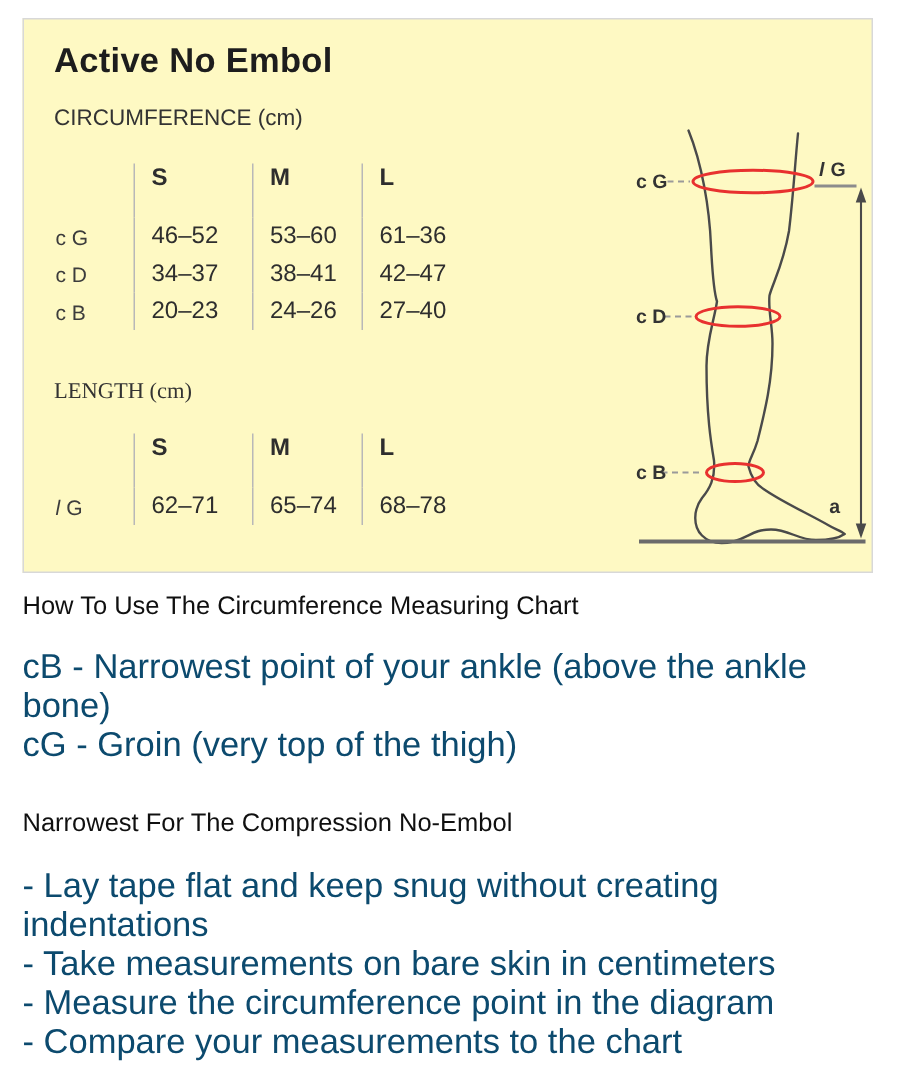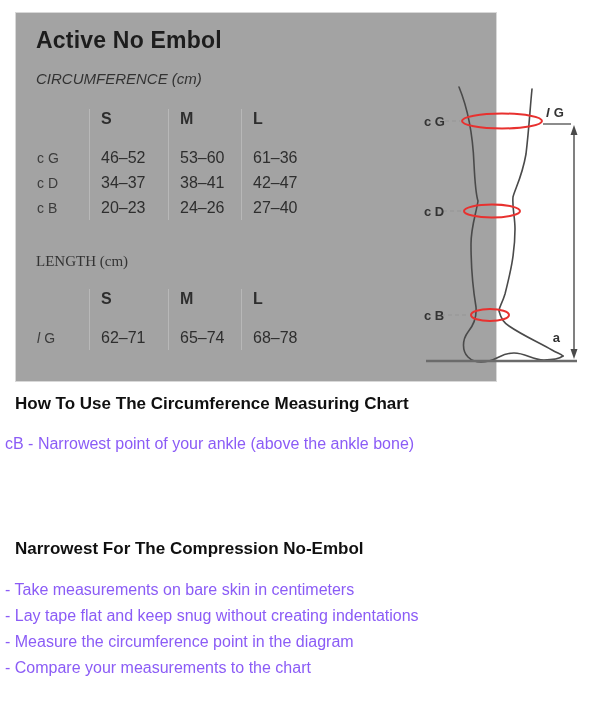--- a/index.html
+++ b/index.html
@@ -8,33 +8,33 @@
     width: 600px; height: 720px; position: relative;
     background: #ffffff;
     font-family: "Liberation Sans", sans-serif;
     color: #2d2d2d;
     overflow: hidden;
   }
 
   
   .box {
     position: absolute; left: 15px; top: 12px;
-    width: 482px; height: 370px;
-    border: 1px solid #d8d8d8; background: #a3a3a3;
+    width: 567px; height: 370px;
+    border: 1px solid #d8d8d8; background: #fef9c3;
   }
   .title {
     position: absolute; left: 20px; top: 14px;
     font-size: 23px; font-weight: 700; color: #1d1d1d;
     letter-spacing: 0.2px;
   }
   .section-label {
     position: absolute; left: 20px;
     font-size: 15px; color: #333;
   }
-  #circ-label { top: 57px; font-style: italic; }
+  #circ-label { top: 57px; }
   #len-label  { top: 240px; font-family: Liberation Serif, serif; }
 
   
   .size-table {
     position: absolute; left: 20px;
     display: grid;
     grid-template-columns: 53px 79px 73px 81px;
   }
   #circ-table { top: 96px; grid-template-rows: 36px 25px 25px 25px; }
   #len-table  { top: 276px; grid-template-rows: 36px 25px; }
@@ -51,27 +51,27 @@
     font-family: "Liberation Sans", sans-serif;
     font-weight: 700; fill: #333333; font-size: 13px;
   }
   .leg-path { fill: none; stroke-width: 1.6; stroke-linecap: round; stroke-linejoin: round; }
   .ring { fill: none; stroke-width: 2; }
   .dash { stroke: #9a9a9a; stroke-width: 1.3; stroke-dasharray: 4 3; }
 
   
   .content-heading {
     position: absolute; left: 15px; width: 575px;
-    font-size: 17px; font-weight: 700; color: #101010;
+    font-size: 17px; font-weight: 400; color: #101010;
   }
   #howto-heading { top: 394px; }
   #meas-heading  { top: 539px; }
   .lines {
-    position: absolute; left: 5px; width: 580px;
-    font-size: 16px; color: #8b5cf6; line-height: 26px;
+    position: absolute; left: 15px; width: 580px;
+    font-size: 23px; color: #0c4a6e; line-height: 26px;
   }
   #howto-lines { top: 431px; }
   #meas-lines  { top: 577px; }
 </style>
 </head>
 <body>
 
 <div class="box">
   <div class="title">Active No Embol</div>
 
@@ -146,21 +146,22 @@
     <polygon points="188,46 184.5,56 191.5,56" fill="#4a4a4a"></polygon>
     <polygon points="188,280 184.5,270 191.5,270" fill="#4a4a4a"></polygon>
 
     <line x1="40" y1="282" x2="191" y2="282" stroke="#6b6b6b" stroke-width="2.6"></line>
   </svg>
 </div>
 
 <div class="content-heading" id="howto-heading">How To Use The Circumference Measuring Chart</div>
 <div class="lines" id="howto-lines">
   <div>cB - Narrowest point of your ankle (above the ankle bone)</div>
+  <div>cG - Groin (very top of the thigh)</div>
 </div>
 
 <div class="content-heading" id="meas-heading">Narrowest For The Compression No-Embol</div>
 <div class="lines" id="meas-lines">
+  <div>- Lay tape flat and keep snug without creating indentations</div>
   <div>- Take measurements on bare skin in centimeters</div>
-  <div>- Lay tape flat and keep snug without creating indentations</div>
   <div>- Measure the circumference point in the diagram</div>
   <div>- Compare your measurements to the chart</div>
 </div>
 
 </body></html>

